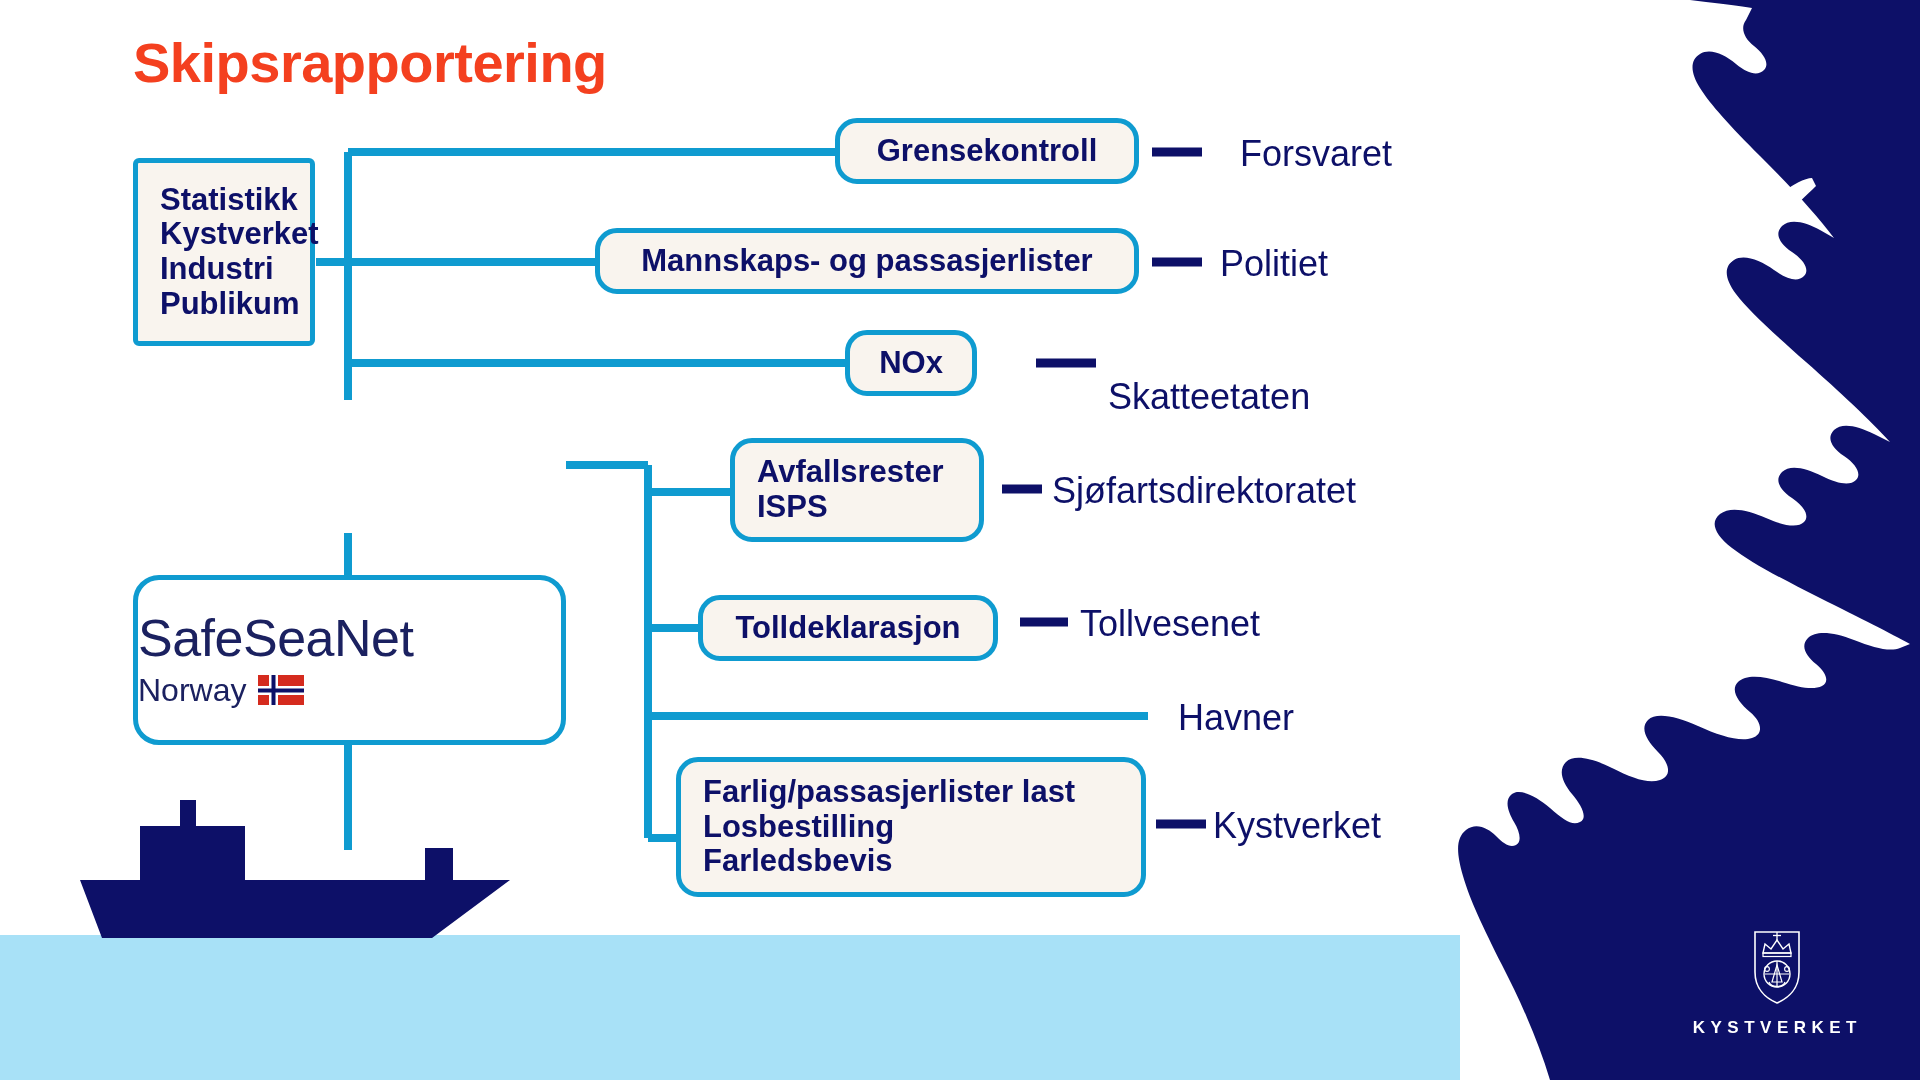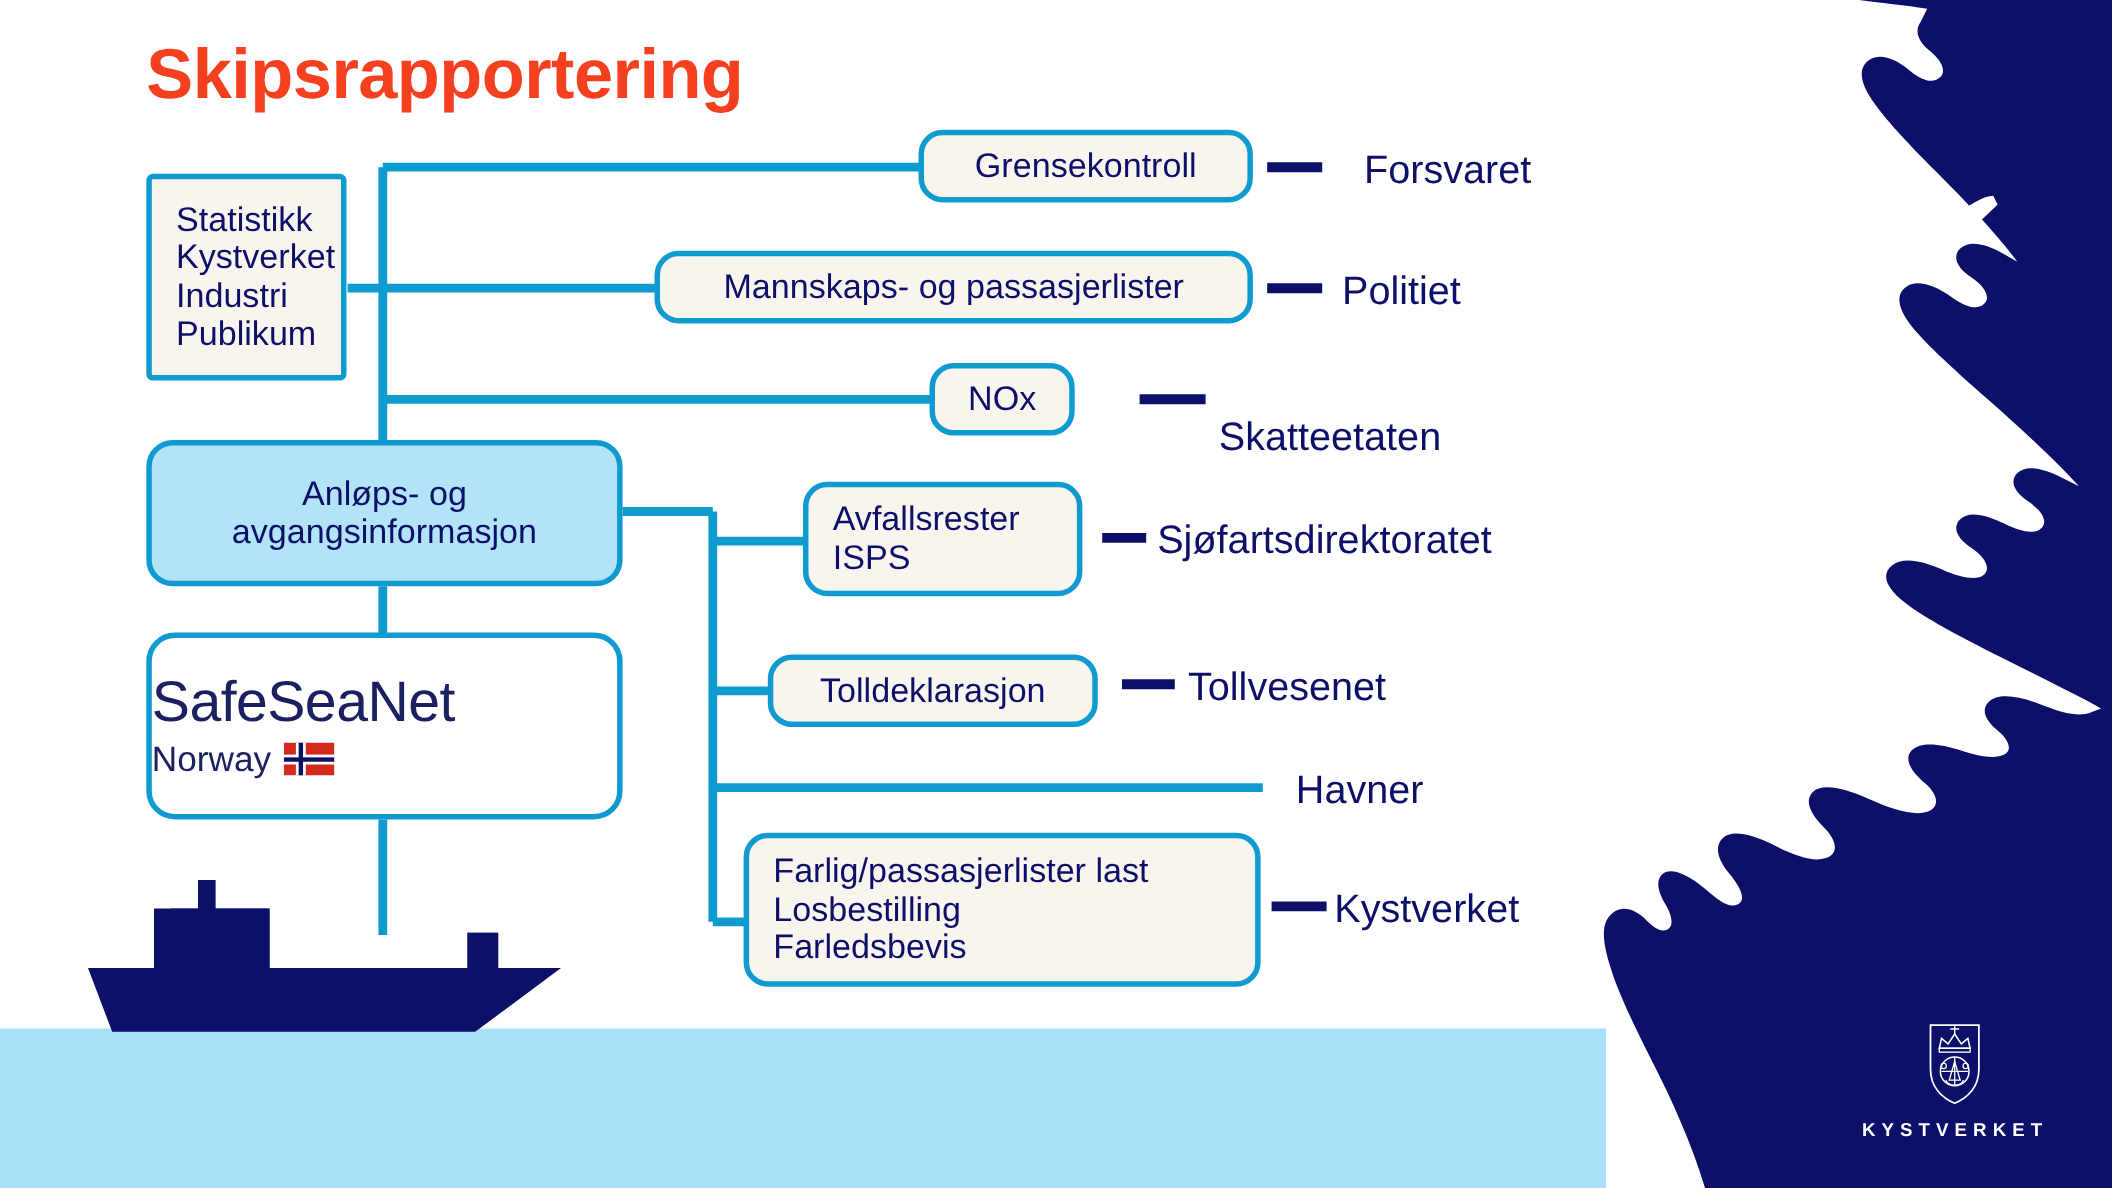--- a/index.html
+++ b/index.html
@@ -19,39 +19,40 @@
   }
   .mapwrap{position:absolute;right:0;top:0;width:700px;height:1080px;}
   .mapwrap svg{display:block;width:700px;height:1080px;}
 
   .ship{position:absolute;left:80px;top:790px;width:430px;height:150px;}
   .ship svg{display:block;}
 
   
   .title{
     position:absolute;left:133px;top:30px;
-    font-size:64px;font-weight:bold;color:#f4401f;
+    font-size:56px;font-weight:bold;color:#f4401f;
     letter-spacing:-0.5px;white-space:nowrap;
   }
 
   
   .lines{position:absolute;left:0;top:0;width:1920px;height:1080px;pointer-events:none;}
 
   
   .box{
     position:absolute;
     box-sizing:border-box;
     border:5px solid #0f9bd0;
     border-radius:22px;
     display:flex;
     align-items:center;
     color:#0d1068;
     font-size:31px;
     line-height:1.12;
     z-index:5;
+    font-weight:bold;
   }
   .box.cream{background:#f9f4ee;}
   .box.lightblue{background:#b3e3f6;}
   .box.center{justify-content:center;text-align:center;}
   .box.left{justify-content:flex-start;padding-left:22px;text-align:left;}
   .box .lines-txt{display:block;}
   .box .lines-txt div{white-space:nowrap;}
 
   
   .agency{
@@ -246,26 +247,20 @@
 
   <div class="box cream left" style="left:133px;top:158px;width:182px;height:188px;border-radius:6px;">
     <span class="lines-txt">
       <div>Statistikk</div>
       <div>Kystverket</div>
       <div>Industri</div>
       <div>Publikum</div>
     </span>
   </div>
 
-  <div class="box lightblue center" style="left:133px;top:400px;width:433px;height:133px;border-radius:24px;">
-    <span class="lines-txt">
-      <div>Anløps- og</div>
-      <div>avgangsinformasjon</div>
-    </span>
-  </div>
 
   <div class="ssn-wrap" style="left:133px;top:575px;width:433px;height:170px;">
     <div class="ssn-title">SafeSeaNet</div>
     <div class="ssn-sub">
       <span>Norway</span>
       <span class="flag">
         <svg width="46" height="30" viewBox="0 0 46 30" xmlns="http://www.w3.org/2000/svg">
           <rect x="0" y="0" width="46" height="30" fill="#d52b1e"></rect>
           <rect x="11" y="0" width="9" height="30" fill="#ffffff"></rect>
           <rect x="0" y="11" width="46" height="9" fill="#ffffff"></rect>

